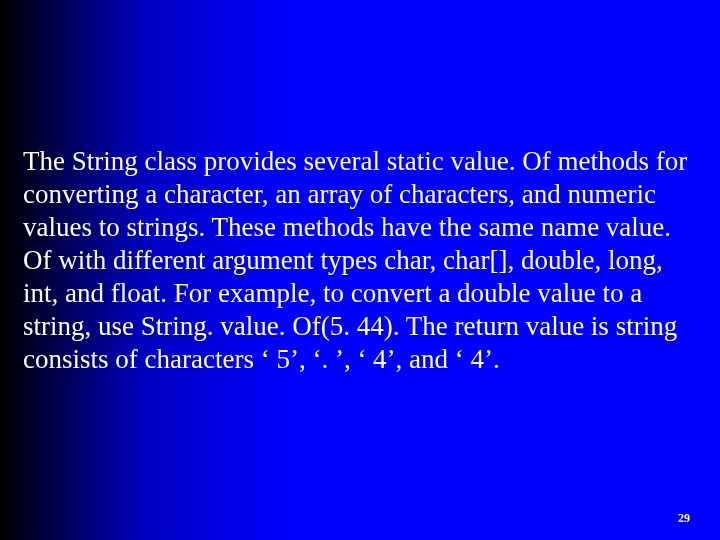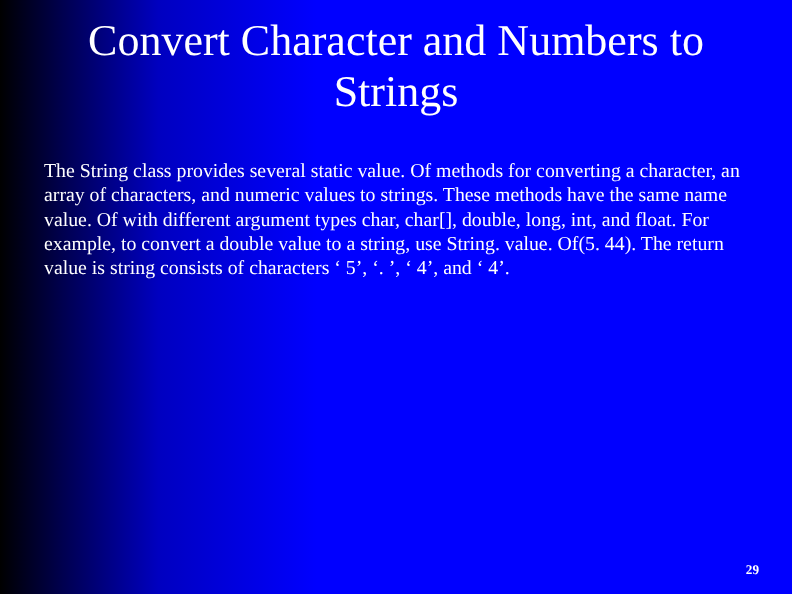--- a/index.html
+++ b/index.html
@@ -25,33 +25,32 @@
     right: 0;
     text-align: center;
     font-size: 40px;
     line-height: 1.15;
     font-weight: 400;
     padding: 0 40px;
   }
   .body {
     position: absolute;
     top: 145px;
-    left: 40px;
+    left: 23px;
     right: 30px;
-    font-size: 18px;
+    font-size: 27px;
     line-height: 1.22;
   }
   .pagenum {
     position: absolute;
     bottom: 14px;
     right: 30px;
     font-size: 12px;
     font-weight: bold;
   }
 </style>
 </head>
 <body>
 
 <div class="slide">
-  <div class="title">Convert Character and Numbers to Strings</div>
   <div class="body">The String class provides several static value. Of methods for converting a character, an array of characters, and numeric values to strings. These methods have the same name value. Of with different argument types char, char[], double, long, int, and float. For example, to convert a double value to a string, use String. value. Of(5. 44). The return value is string consists of characters ‘ 5’, ‘. ’, ‘ 4’, and ‘ 4’.</div>
   <div class="pagenum">29</div>
 </div>
 
 </body></html>

